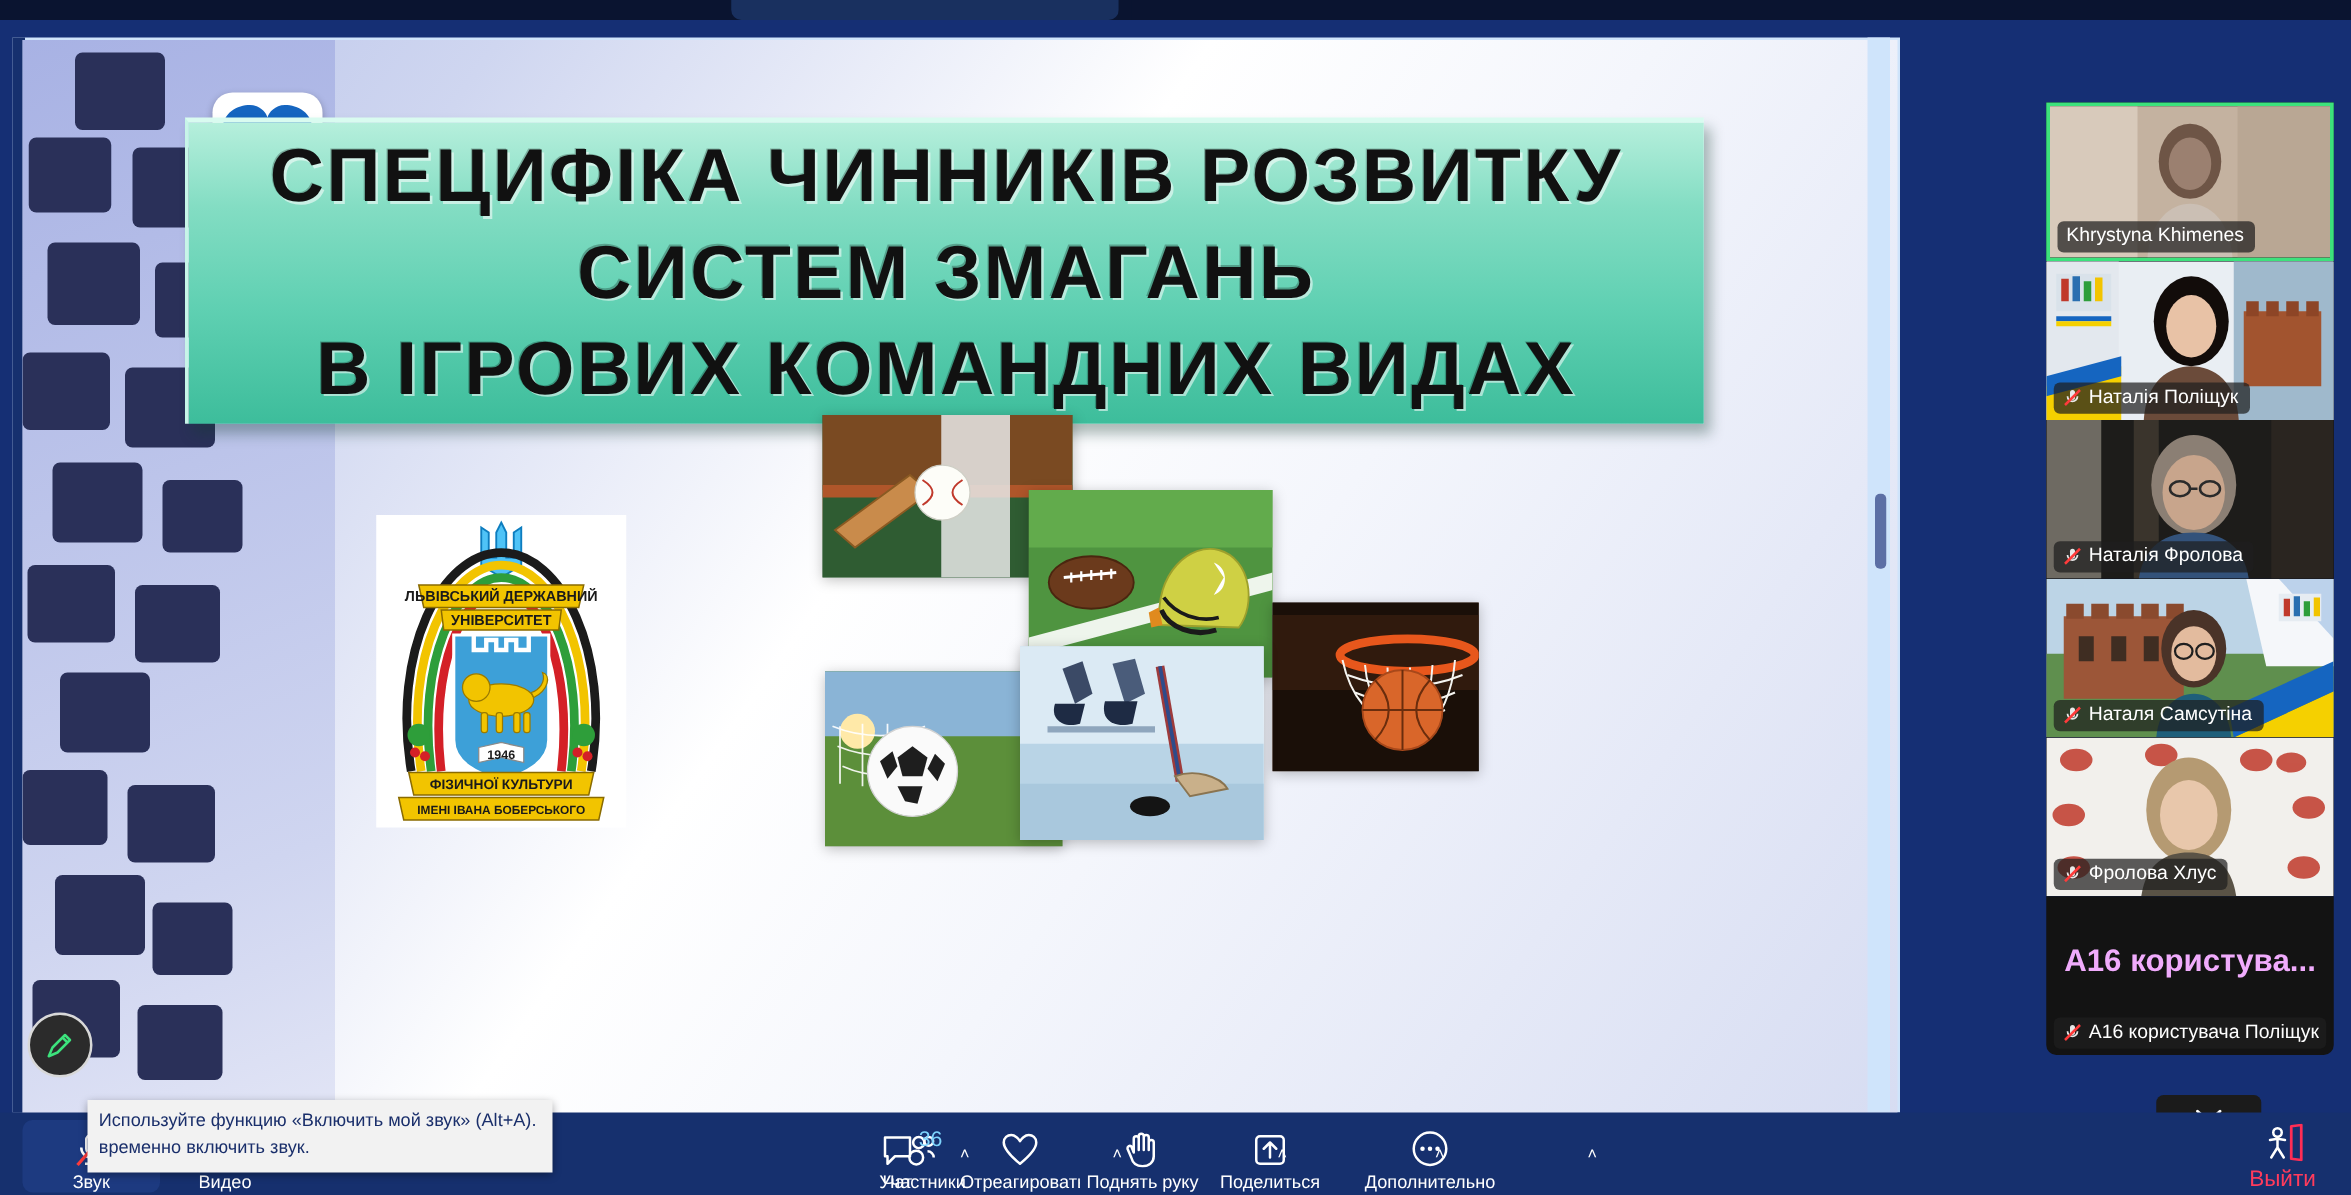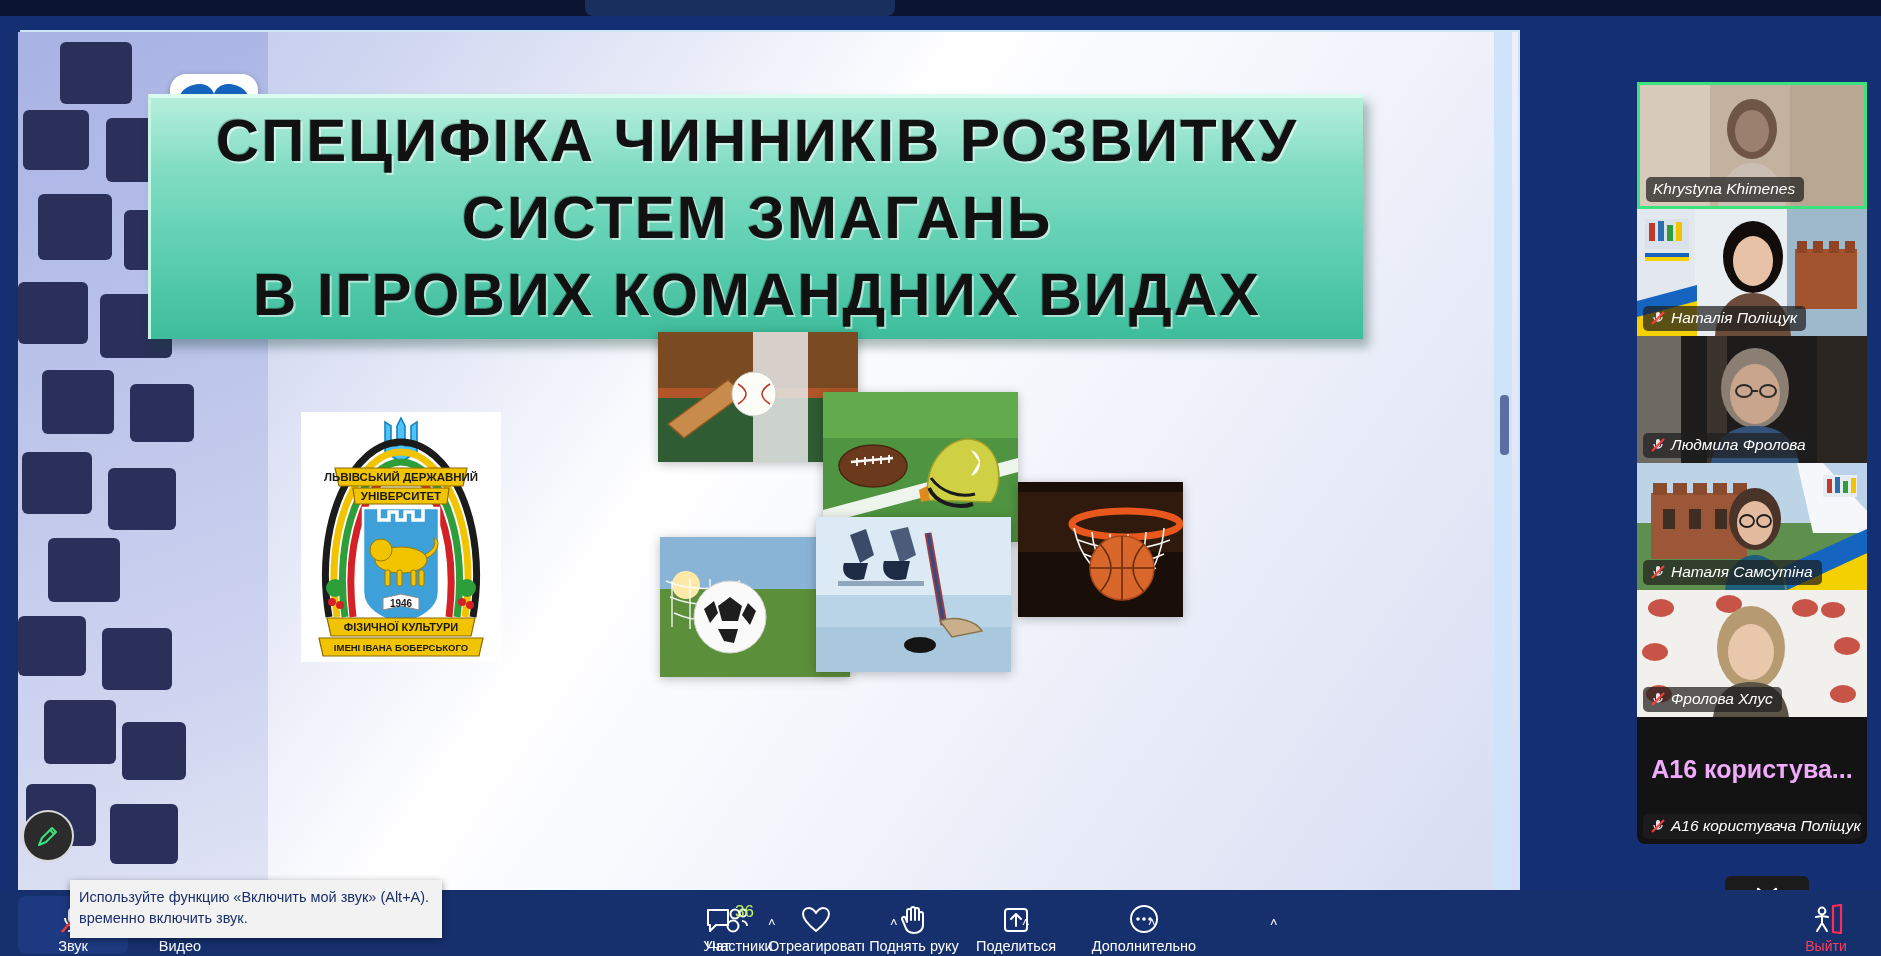--- a/index.html
+++ b/index.html
@@ -86,37 +86,37 @@
      color:#1a2f6b; font-size:14.5px; line-height:1.45; padding:7px 9px 9px 9px;
      box-shadow:0 2px 7px rgba(0,0,0,.4); z-index:40; }
 
   
   .rail { position:absolute; right:14px; top:82px; width:230px; }
   .tile { position:relative; width:230px; height:127px; background:#0c0c0c; overflow:hidden; }
   .tile.active { border:3px solid #3ce27c; height:127px; }
   .tile .thumb { position:absolute; inset:0; }
   .namebadge { position:absolute; left:6px; bottom:5px; max-width:218px;
      background:rgba(30,30,30,.72); color:#fff; font-size:15.5px; padding:3px 9px 4px 7px;
-     border-radius:5px; white-space:nowrap; overflow:hidden; display:flex; align-items:center; gap:5px;font-style:italic; }
+     border-radius:5px; white-space:nowrap; overflow:hidden; display:flex; align-items:center; gap:5px; }
   .namebadge.inset { bottom:4px; }
   .mutedot { display:inline-block; width:16px; height:16px; flex:0 0 16px; }
   .placeholder-name { position:absolute; left:0; right:0; top:38px; text-align:center;
      color:#f0abfc; font-size:25px; font-weight:700; }
   .rail-more { position:absolute; right:58px; width:84px; height:34px; background:#1b1b1b;
      border-radius:6px; display:flex; align-items:center; justify-content:center; }
 
   
   .toolbar { position:absolute; left:0; bottom:0; width:1881px; height:66px; background:#16306e; }
   .tb-item { position:absolute; bottom:2px; width:96px; text-align:center; color:#fff;
      font-size:14.5px; }
   .tb-icon { height:34px; display:flex; align-items:flex-end; justify-content:center; }
   .tb-label { margin-top:4px; white-space:nowrap; overflow:hidden; }
   .caret { position:absolute; bottom:26px; color:#fff; font-size:13px; }
-  .tb-count { position:absolute; color:#bef264; font-size:17px; }
-  .leave { position:absolute; right:14px; bottom:2px; width:82px; text-align:center; color:#ff3b5c; font-size:14px; }
+  .tb-count { position:absolute; color:#7dd3fc; font-size:17px; }
+  .leave { position:absolute; right:14px; bottom:2px; width:82px; text-align:center; color:#ff3b5c; font-size:18px; }
   .audio-box { position:absolute; left:18px; bottom:2px; width:110px; text-align:center; color:#fff; font-size:14.5px;
      background:#1d3a80; border-radius:8px; padding-top:4px; }
   .video-box { position:absolute; left:128px; bottom:2px; width:104px; text-align:center; color:#fff; font-size:14.5px; }
 </style>
 </head>
 <body>
 
 <div id="app">
 
   <div class="topstrip">
@@ -412,21 +412,21 @@
         </svg>
       </div>
       <div class="namebadge">
         <span class="mutedot">
           <svg width="16" height="16" viewBox="0 0 16 16">
               <path d="M8 2 a2 2 0 0 1 2 2 v4 a2 2 0 0 1 -4 0 V4 a2 2 0 0 1 2 -2z" fill="#e8e8e8"></path>
               <path d="M4 7 a4 4 0 0 0 8 0" fill="none" stroke="#e8e8e8" stroke-width="1.4"></path>
               <path d="M2 14 L14 2" stroke="#ff3b3b" stroke-width="2"></path>
             </svg>
         </span>
-        <span>Людмила Фролова</span>
+        <span>Наталія Фролова</span>
       </div>
     </div>
 
     <div class="tile">
       <div class="thumb">
         <svg width="230" height="127" viewBox="0 0 230 127">
           <rect width="230" height="127" fill="#bcd4e6"></rect>
           <rect x="0" y="60" width="230" height="67" fill="#5f8f4e"></rect>
           <rect x="14" y="30" width="96" height="66" fill="#9c5638"></rect>
           <g fill="#8a4a2e">

